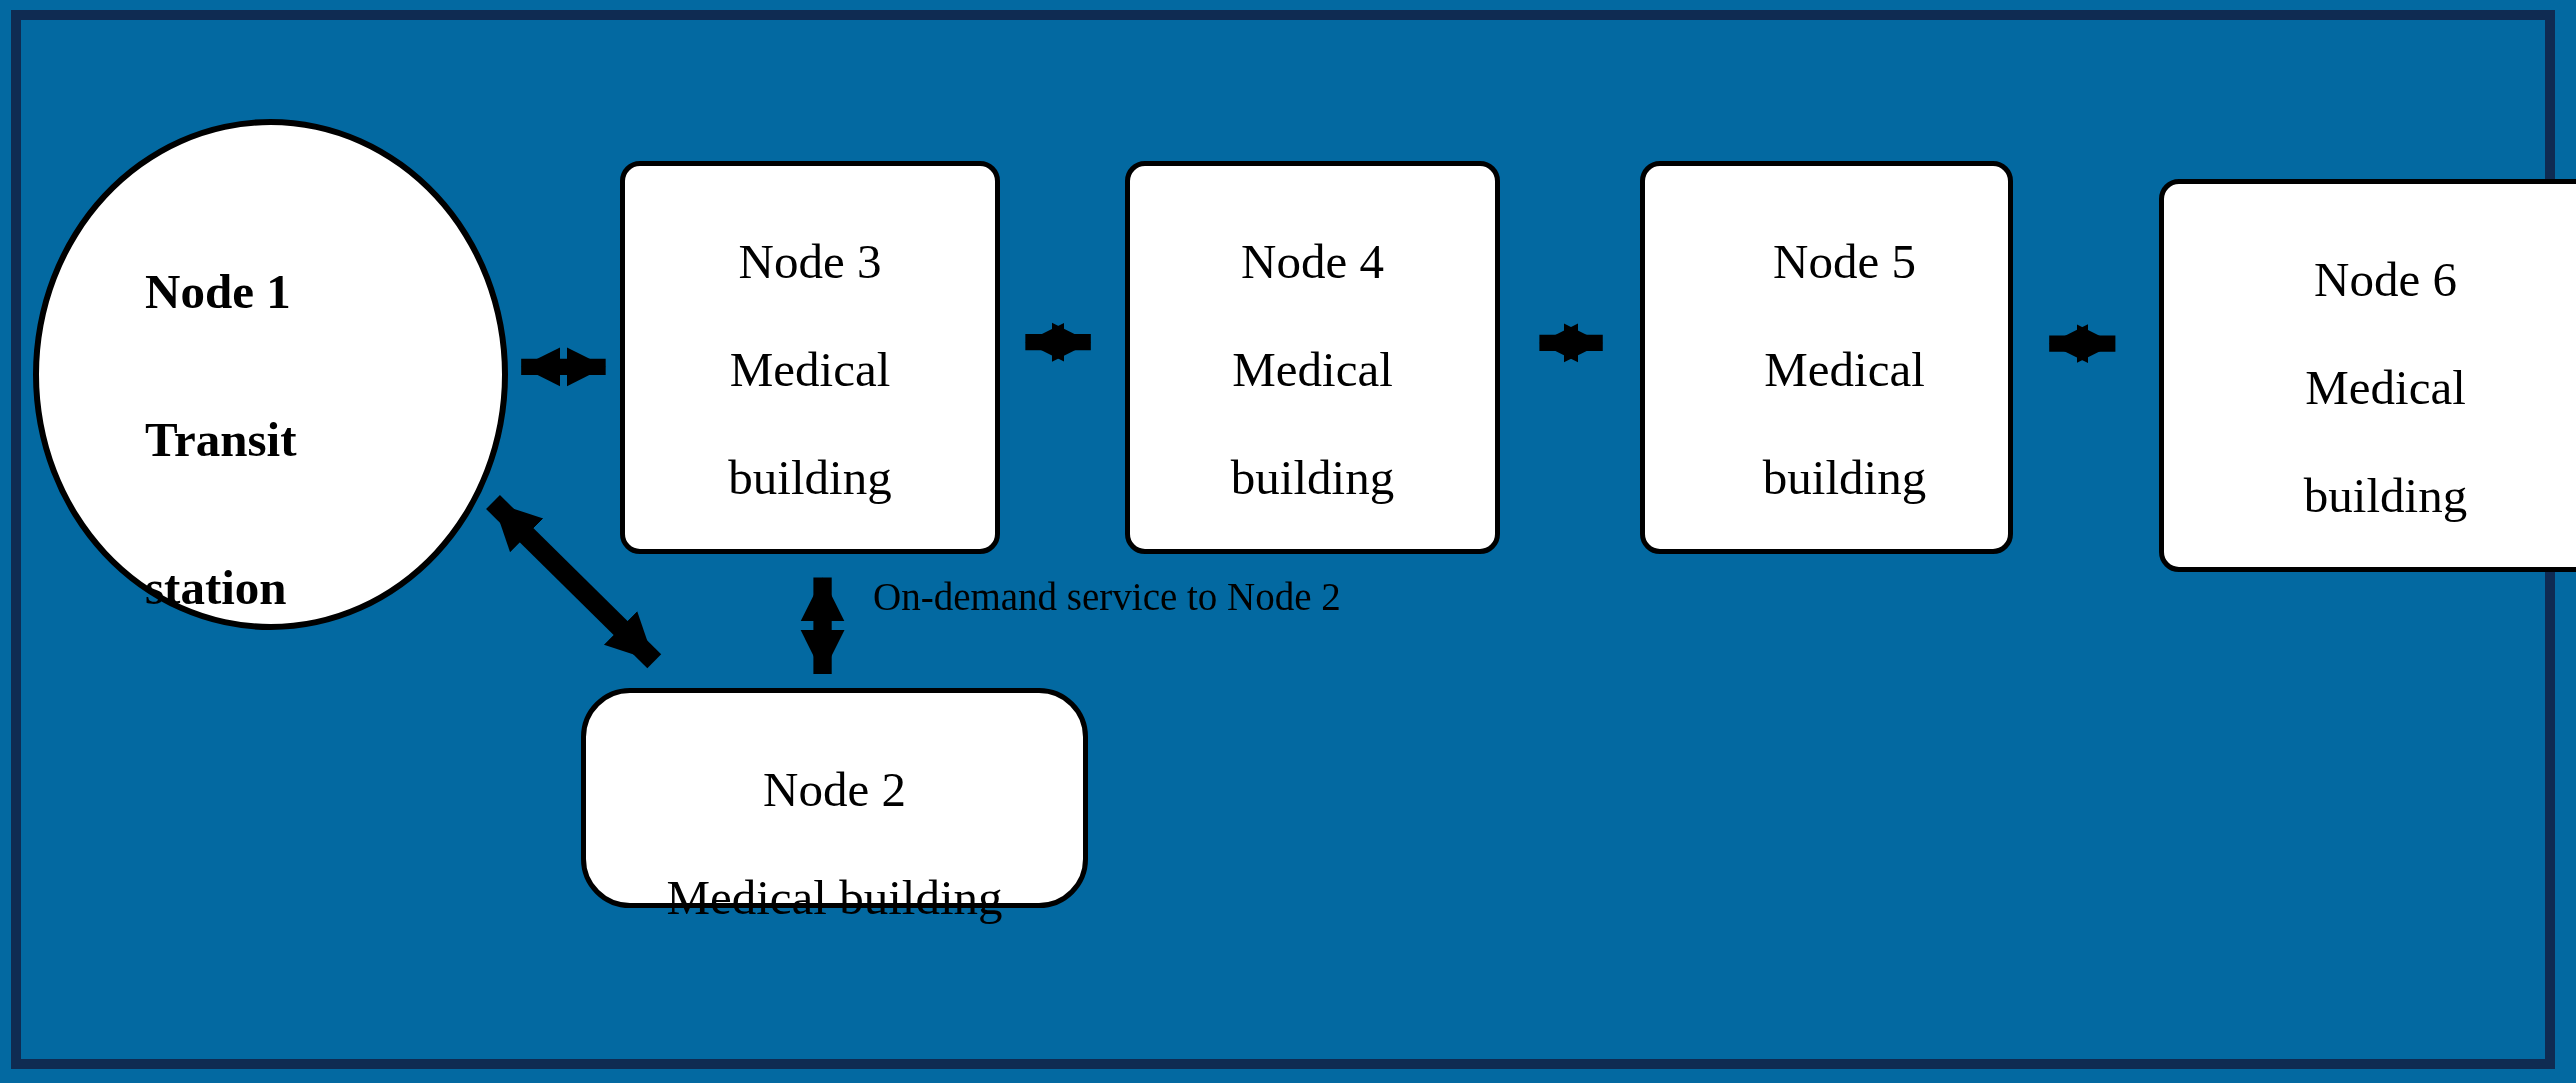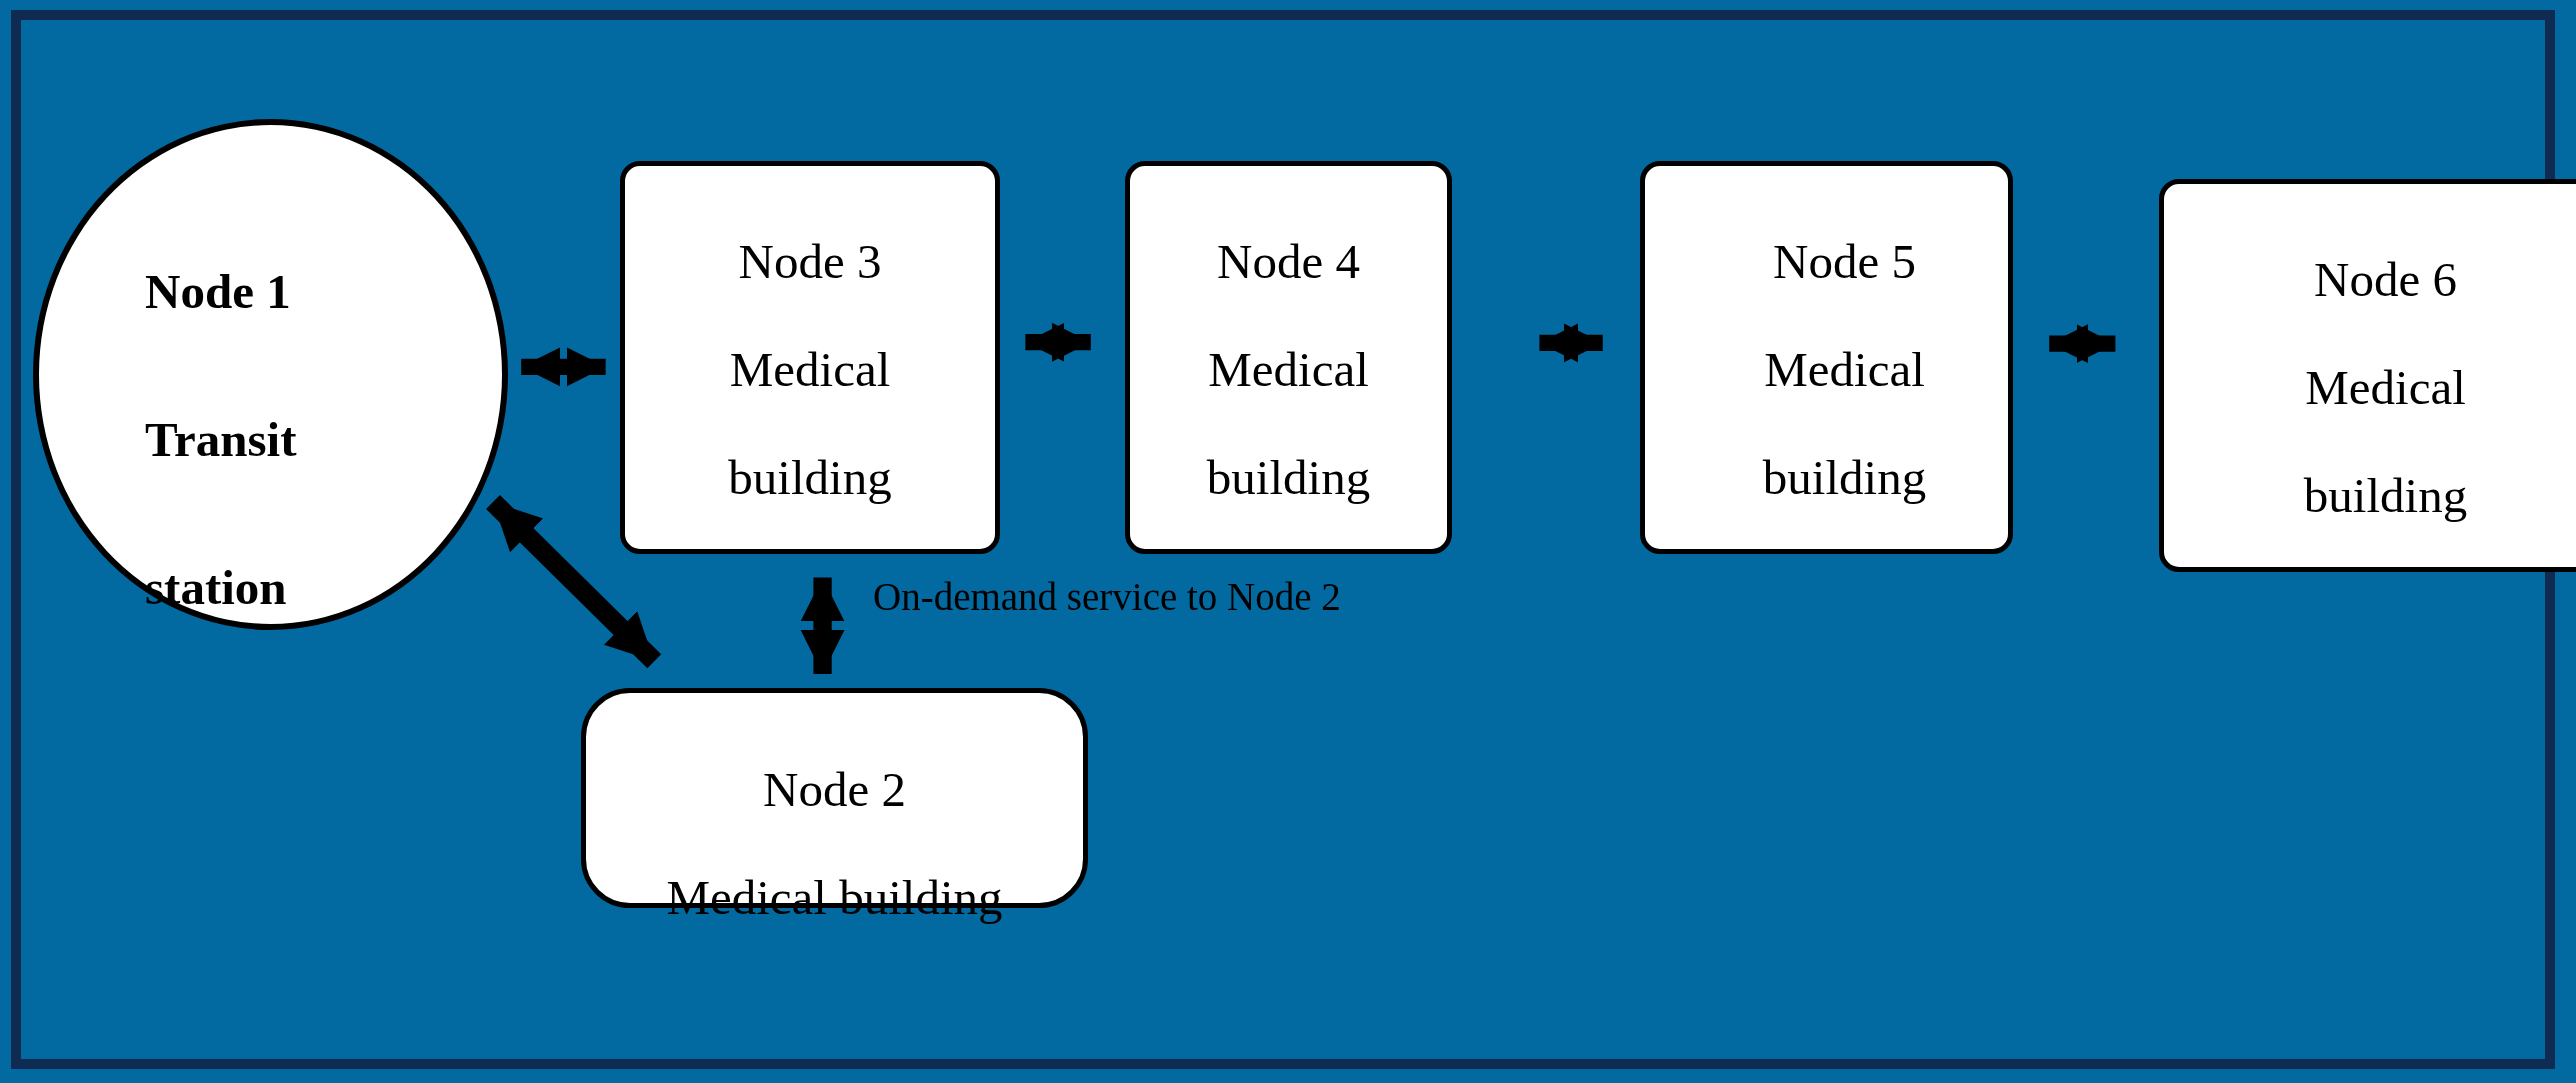--- a/index.html
+++ b/index.html
@@ -58,21 +58,21 @@
     font-weight: bold;
     line-height: 148px;
     padding-top: 93px;
     padding-left: 106px;
   }
   .node .line {
     white-space: nowrap;
   }
   #node1 { left: 33px;   top: 119px; width: 475px; height: 511px; }
   #node3 { left: 620px;  top: 161px; width: 380px; height: 393px; }
-  #node4 { left: 1125px; top: 161px; width: 327px; height: 393px; }
+  #node4 { left: 1125px; top: 161px; width: 375px; height: 393px; }
   #node5 { left: 1640px; top: 161px; width: 373px; height: 393px; padding-left: 36px; }
   #node6 { left: 2159px; top: 179px; width: 453px; height: 393px; }
   #node2 { left: 581px;  top: 688px; width: 507px; height: 220px; border-radius: 49px; padding-top: 43px; }
   
   .edge-label {
     position: absolute;
     left: 873px;
     top: 569px;
     font-size: 39px;
     line-height: 56px;

